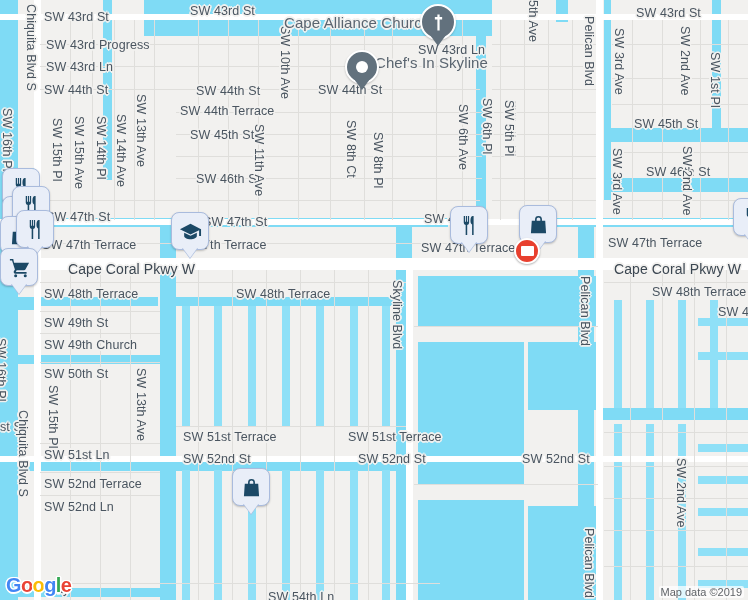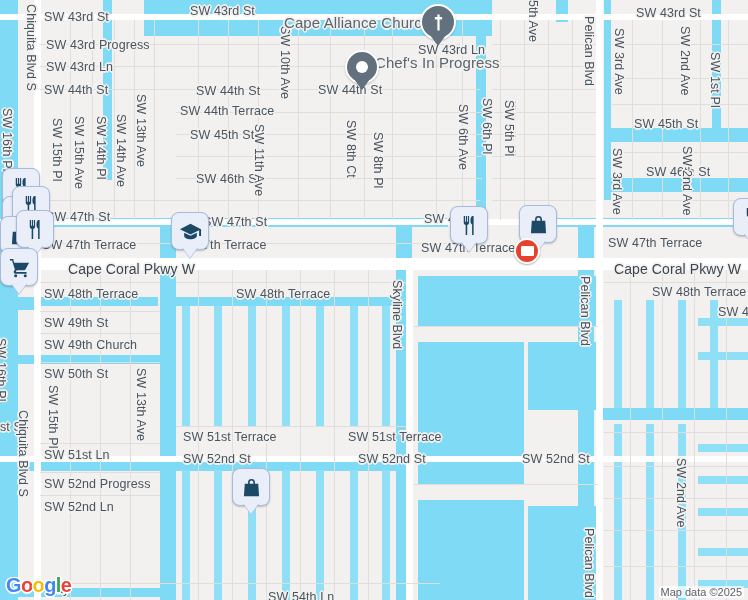--- a/index.html
+++ b/index.html
@@ -259,21 +259,21 @@
       <div class="lbl" style="left: 44px; top: 316px;">SW 49th St</div>
       <div class="lbl" style="left: 718px; top: 305px;">SW 49</div>
       <div class="lbl" style="left: 44px; top: 338px;">SW 49th Church</div>
       <div class="lbl" style="left: 44px; top: 367px;">SW 50th St</div>
       <div class="lbl" style="left: 183px; top: 430px;">SW 51st Terrace</div>
       <div class="lbl" style="left: 348px; top: 430px;">SW 51st Terrace</div>
       <div class="lbl" style="left: 44px; top: 448px;">SW 51st Ln</div>
       <div class="lbl" style="left: 183px; top: 452px;">SW 52nd St</div>
       <div class="lbl" style="left: 358px; top: 452px;">SW 52nd St</div>
       <div class="lbl" style="left: 522px; top: 452px;">SW 52nd St</div>
-      <div class="lbl" style="left: 44px; top: 477px;">SW 52nd Progress</div>
+      <div class="lbl" style="left: 44px; top: 477px;">SW 52nd Terrace</div>
       <div class="lbl" style="left: 44px; top: 500px;">SW 52nd Ln</div>
       <div class="lbl" style="left: 0px; top: 420px;">st St</div>
       <div class="lbl" style="left: 268px; top: 590px;">SW 54th Ln</div>
       <div class="lbl" style="left: 56px; top: 582px;">ay</div>
       <div class="lbl v" style="left: 14px; top: 108px;">SW 16th Pl</div>
       <div class="lbl v" style="left: 38px; top: 4px;">Chiquita Blvd S</div>
       <div class="lbl v" style="left: 64px; top: 118px;">SW 15th Pl</div>
       <div class="lbl v" style="left: 86px; top: 116px;">SW 15th Ave</div>
       <div class="lbl v" style="left: 108px; top: 116px;">SW 14th Pl</div>
       <div class="lbl v" style="left: 128px; top: 114px;">SW 14th Ave</div>
@@ -297,21 +297,21 @@
       <div class="lbl v" style="left: 626px; top: 28px;">SW 3rd Ave</div>
       <div class="lbl v" style="left: 692px; top: 26px;">SW 2nd Ave</div>
       <div class="lbl v" style="left: 722px; top: 52px;">SW 1st Pl</div>
       <div class="lbl v" style="left: 624px; top: 148px;">SW 3rd Ave</div>
       <div class="lbl v" style="left: 694px; top: 146px;">SW 2nd Ave</div>
       <div class="lbl v" style="left: 688px; top: 458px;">SW 2nd Ave</div>
       <div class="lbl v" style="left: 404px; top: 280px;">Skyline Blvd</div>
     </div>
   <div id="poi-layer">
       <div class="lbl poi" style="left: 284px; top: 14px;">Cape Alliance Church</div>
-      <div class="lbl poi" style="left: 375px; top: 54px;">Chef's In Progress</div>
+      <div class="lbl poi" style="left: 375px; top: 54px;">Chef's In Skyline</div>
       <div class="pin circlepin" style="left: 420px; top: 4px;">
         <svg viewBox="0 0 24 24">
           <path d="M10.6 2v3.2H7.4v2.9h3.2V22h2.8V8.1h3.2V5.2h-3.2V2h-2.8z"></path>
         </svg>
       </div>
       <div class="pin dotpin" style="left: 345px; top: 50px;">
         <div class="inner"></div>
       </div>
       <div class="pin" style="left: 2px; top: 168px; z-index: 10;">
         <svg viewBox="0 0 24 24">
@@ -370,14 +370,14 @@
         <svg viewBox="0 0 24 24">
           <path d="M6 2v7a2.5 2.5 0 0 0 2 2.45V22h1.6V11.45A2.5 2.5 0 0 0 11.6 9V2h-1.3v6.2H9.4V2H8.2v6.2H7.3V2H6zm9.4 0c-1.5 0-2.4 2.1-2.4 5 0 2.1.7 3.6 1.7 4v11h1.6V2h-.9z"></path>
         </svg>
       </div>
     </div>
 
   <div id="google-logo">
     <span class="b">G</span><span class="r">o</span><span class="y">o</span><span class="b">g</span><span class="g">l</span><span class="r">e</span>
   </div>
 
-  <div id="map-attribution">Map data ©2025</div>
+  <div id="map-attribution">Map data ©2019</div>
 </div>
 
 </body></html>

